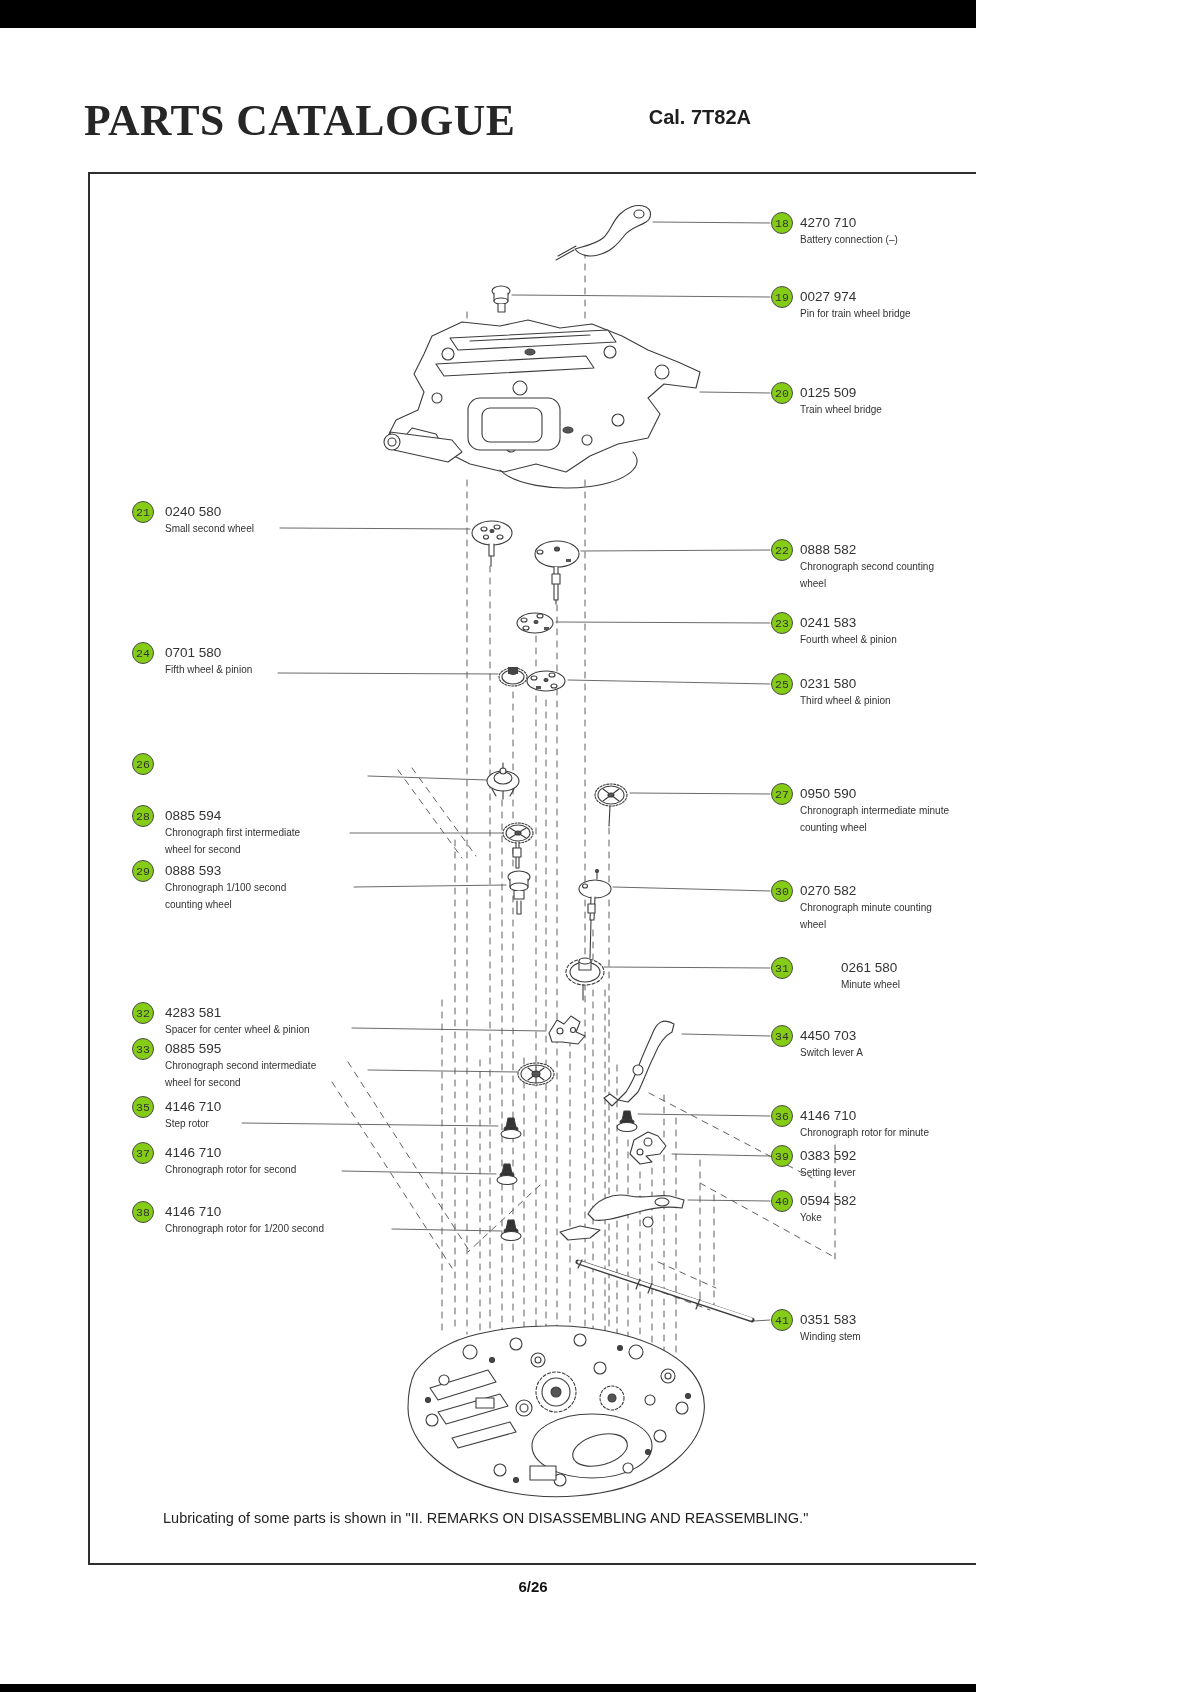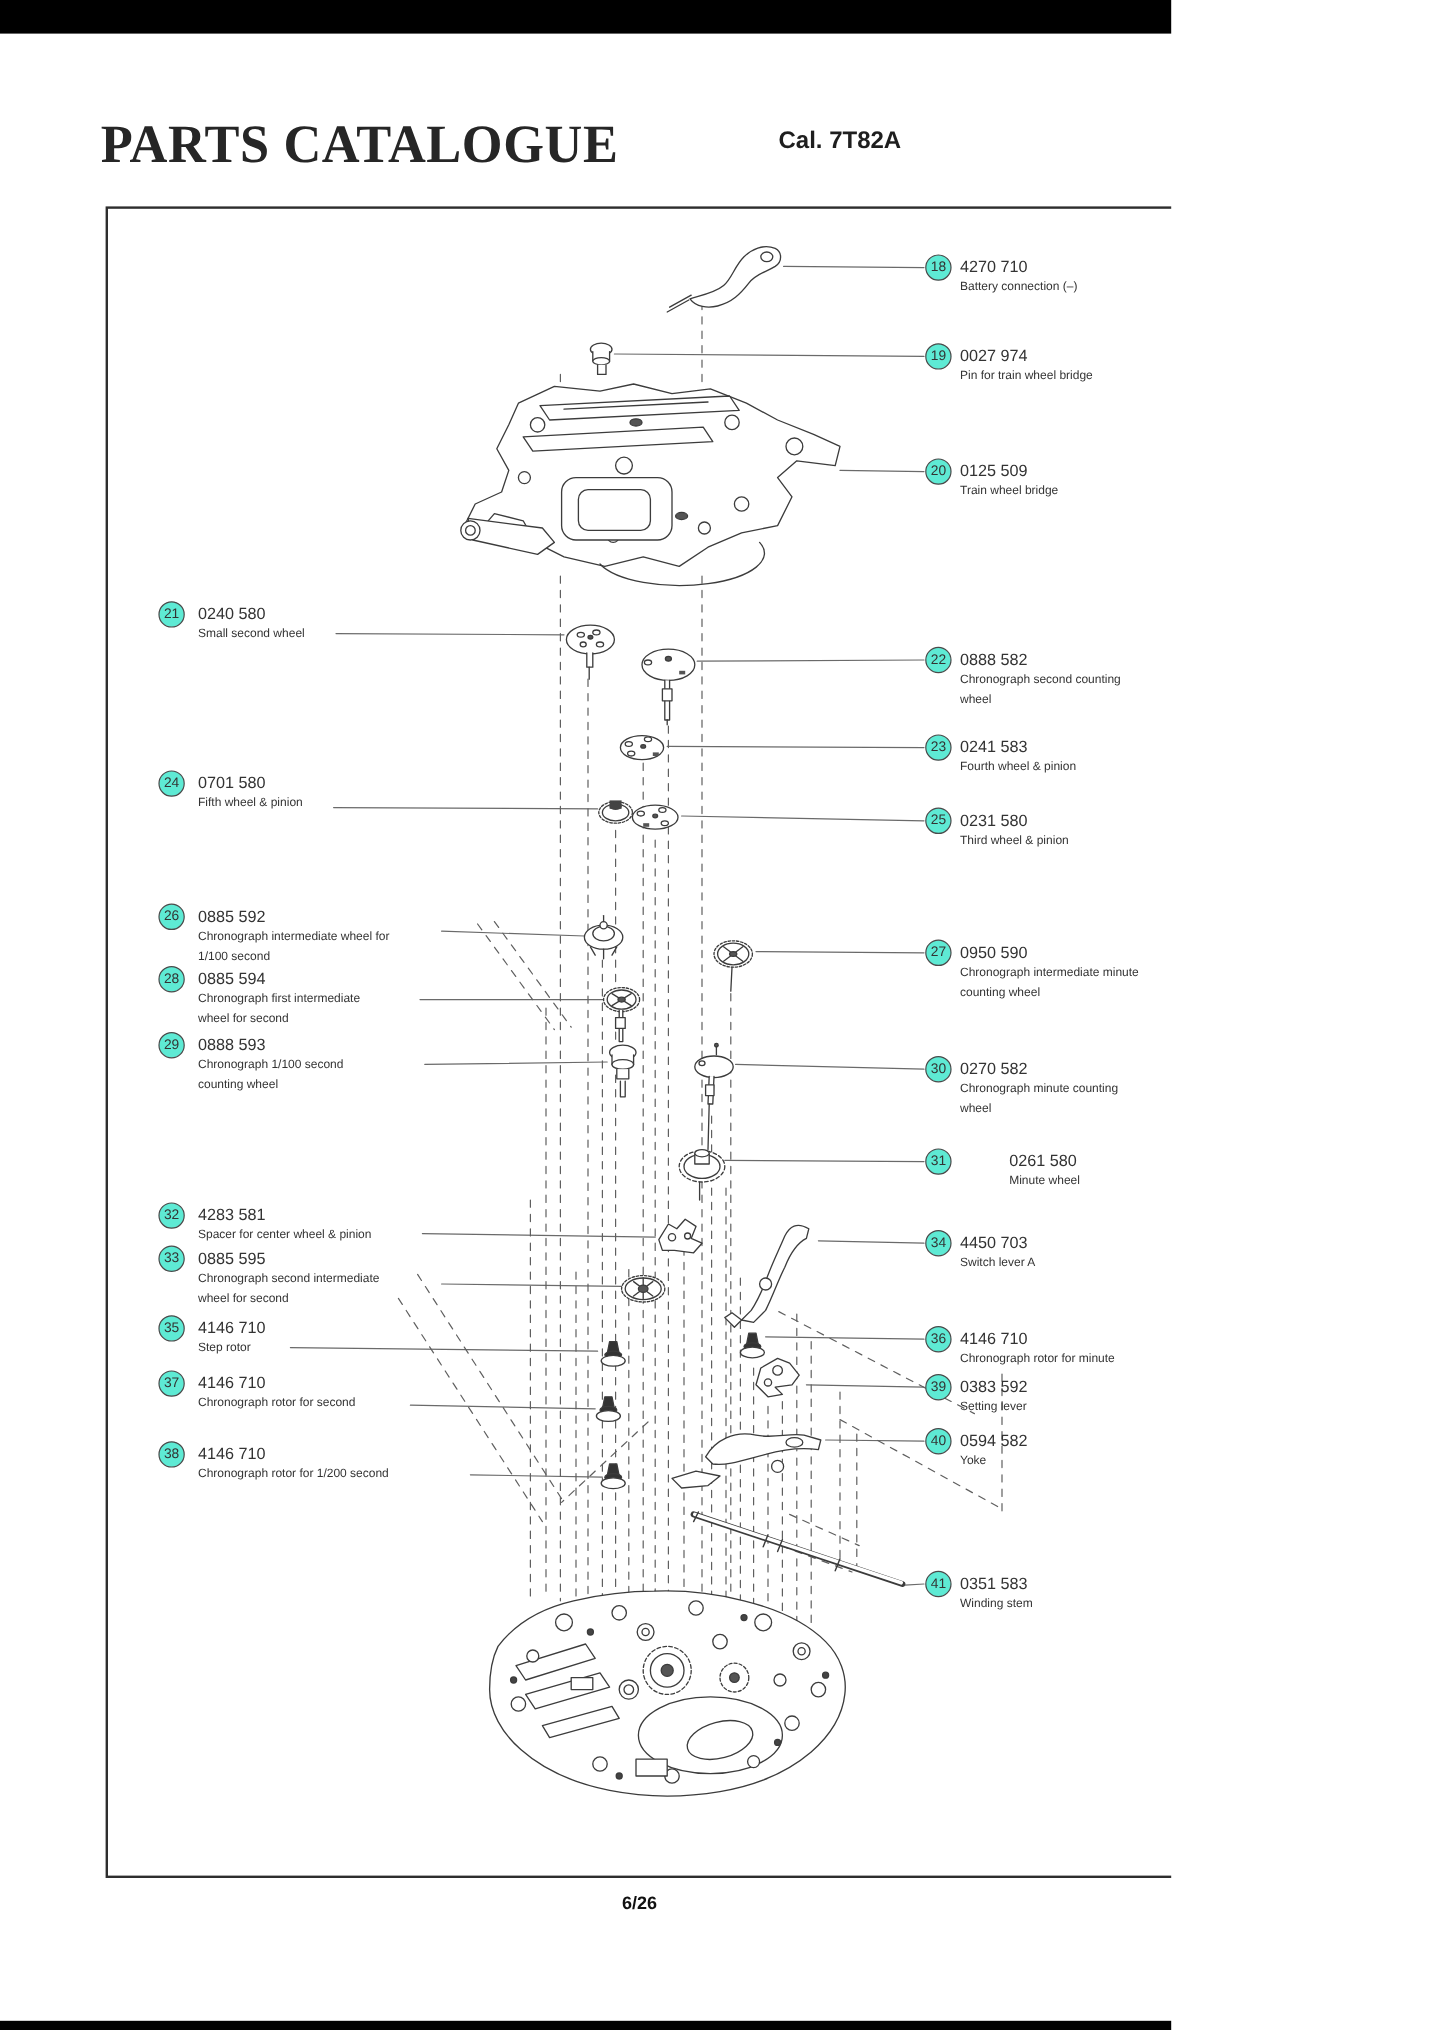--- a/index.html
+++ b/index.html
@@ -9,21 +9,21 @@
   .bottombar{position:absolute;left:0;top:1684px;width:1200px;height:8px;background:#000;}
   .title{position:absolute;left:84px;top:94px;margin:0;font-family:"Liberation Serif",serif;
          font-size:45px;font-weight:700;letter-spacing:.5px;color:#262626;
          transform:scaleX(.97);transform-origin:left top;white-space:nowrap;}
   .caliber{position:absolute;right:225px;top:106px;font-size:20px;font-weight:700;color:#1e1e1e;}
   .frame{position:absolute;left:88px;top:172px;width:1020px;height:1389px;border:2px solid #2e2e2e;}
   .diagram{position:absolute;left:0;top:0;}
   .callout{position:absolute;display:flex;align-items:flex-start;}
   .bubble{width:20px;height:20px;border:1.3px solid #4a4a4a;border-radius:50%;flex:none;
           display:flex;align-items:center;justify-content:center;
-          font-size:11.5px;color:#333;background:#5eead4;position:relative;z-index:2;}
+          font-size:11.5px;color:#333;background:#84cc16;position:relative;z-index:2;font-family:Liberation Mono, monospace;}
   .ptext{margin-top:2px;}
   .callout.left .ptext{margin-left:11px;}
   .callout.right .ptext{margin-left:7px;}
   .code{font-size:13.5px;line-height:17px;color:#333;white-space:nowrap;}
   .desc{font-size:10px;line-height:17px;color:#333;white-space:pre-line;}
   .note{position:absolute;left:163px;top:1510px;font-size:14.5px;color:#222;}
   .pageno{position:absolute;left:433px;top:1578px;width:200px;text-align:center;
           font-size:15px;font-weight:700;color:#111;}
 </style>
 </head>
@@ -360,25 +360,20 @@
       </div>
       <div class="callout left" style="left: 132px; top: 642px;">
         <span class="bubble">24</span>
         <div class="ptext">
           <div class="code">0701 580</div>
           <div class="desc">Fifth wheel &amp; pinion</div>
         </div>
       </div>
       <div class="callout left" style="left: 132px; top: 753px;">
         <span class="bubble">26</span>
-        <div class="ptext">
-          <div class="code">0885 592</div>
-          <div class="desc">Chronograph intermediate wheel for
-1/100 second</div>
-        </div>
       </div>
       <div class="callout left" style="left: 132px; top: 805px;">
         <span class="bubble">28</span>
         <div class="ptext">
           <div class="code">0885 594</div>
           <div class="desc">Chronograph first intermediate
 wheel for second</div>
         </div>
       </div>
       <div class="callout left" style="left: 132px; top: 860px;">
@@ -521,16 +516,17 @@
       </div>
       <div class="callout right" style="left: 771px; top: 1309px;">
         <span class="bubble">41</span>
         <div class="ptext">
           <div class="code">0351 583</div>
           <div class="desc">Winding stem</div>
         </div>
       </div>
     </div>
 
+  <div class="note">Lubricating of some parts is shown in "II. REMARKS ON DISASSEMBLING AND REASSEMBLING."</div>
   <div class="pageno">6/26</div>
 
   <div class="bottombar"></div>
 </div>
 
 </body></html>

